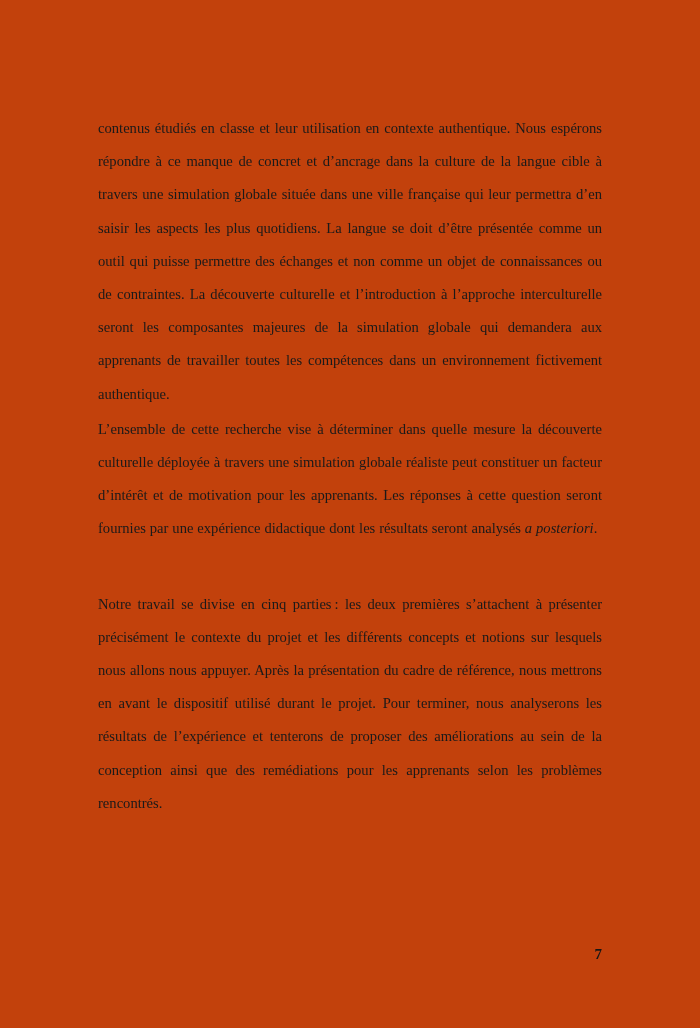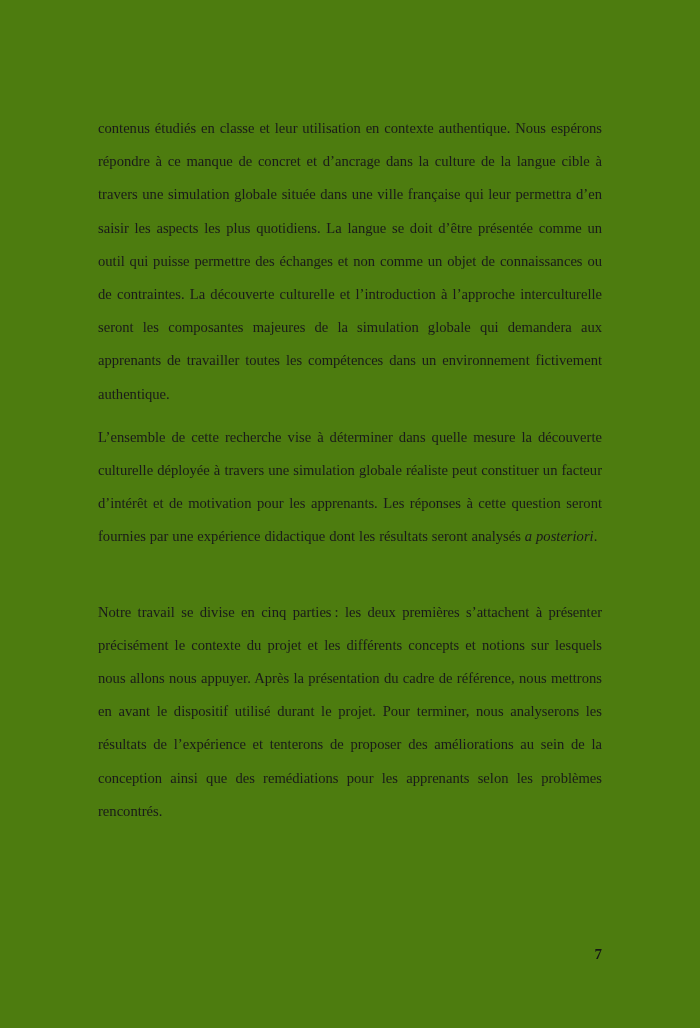--- a/index.html
+++ b/index.html
@@ -17,21 +17,21 @@
     color: #1a1a1a;
     -webkit-font-smoothing: antialiased;
   }
 
   .page {
     position: absolute;
     left: 0;
     top: 0;
     width: 700px;
     height: 1028px;
-    background: #4d7c0f;
+    background: #c2410c;
   }
 
   .text-column {
     position: absolute;
     left: 98px;
     top: 112px;
     width: 504px;
   }
 
   .para {
@@ -40,21 +40,21 @@
     text-justify: inter-word;
     font-size: 14.6px;
     line-height: 33.2px;
     color: #1a1a1a;
     text-indent: 0;
     hyphens: none;
     word-spacing: 0.02em;
   }
 
   .para + .para {
-    margin-top: 10px;
+    margin-top: 2px;
   }
 
   
   .para.gap-large {
     margin-top: 42px;
   }
 
   .italic {
     font-style: italic;
   }

